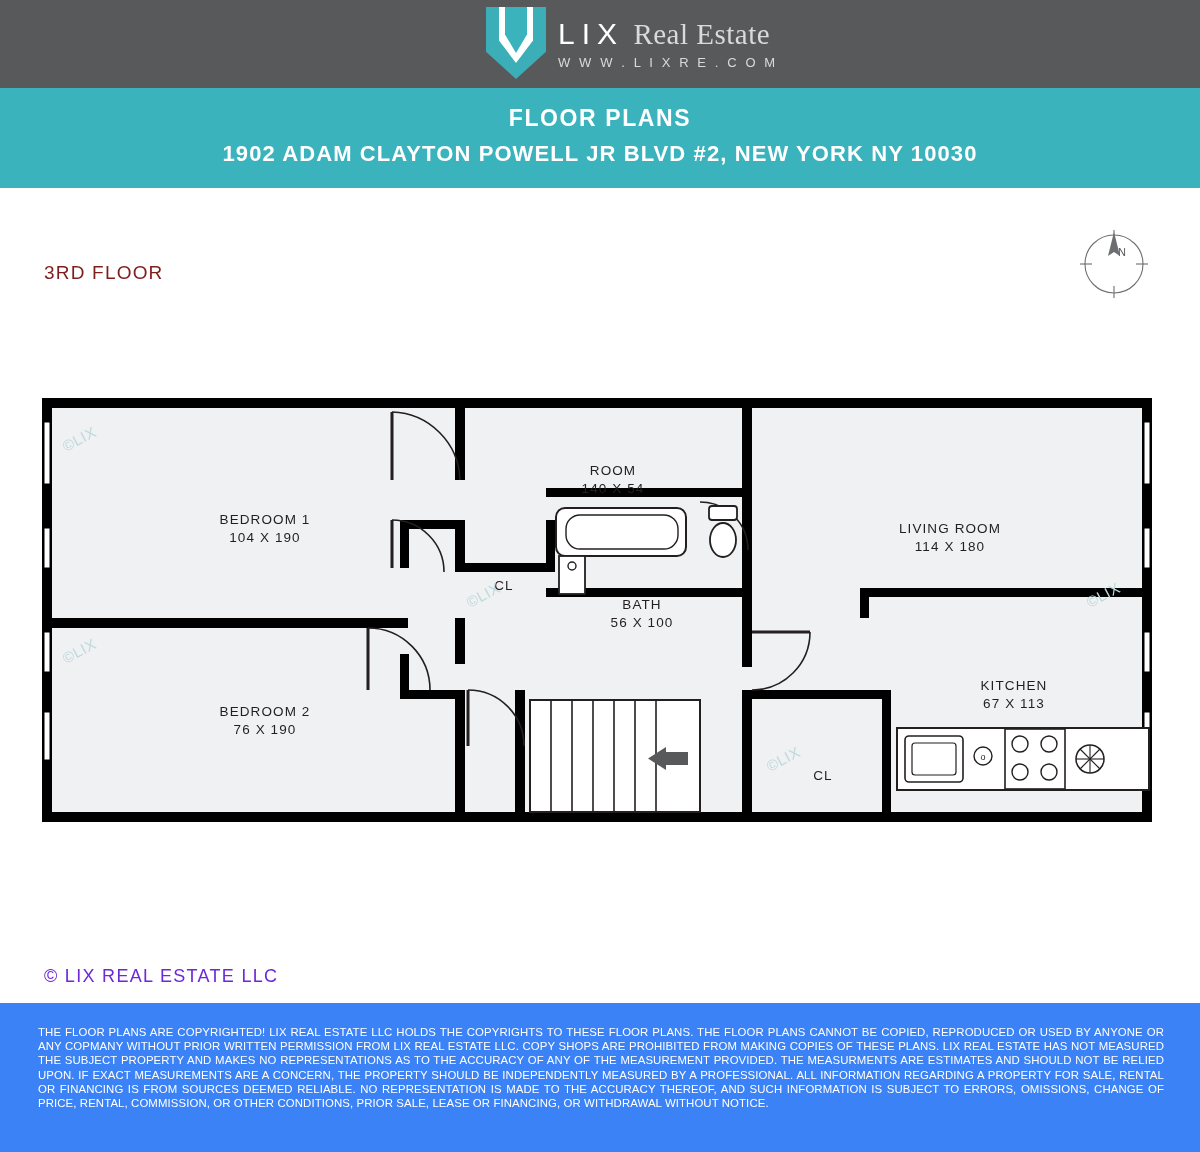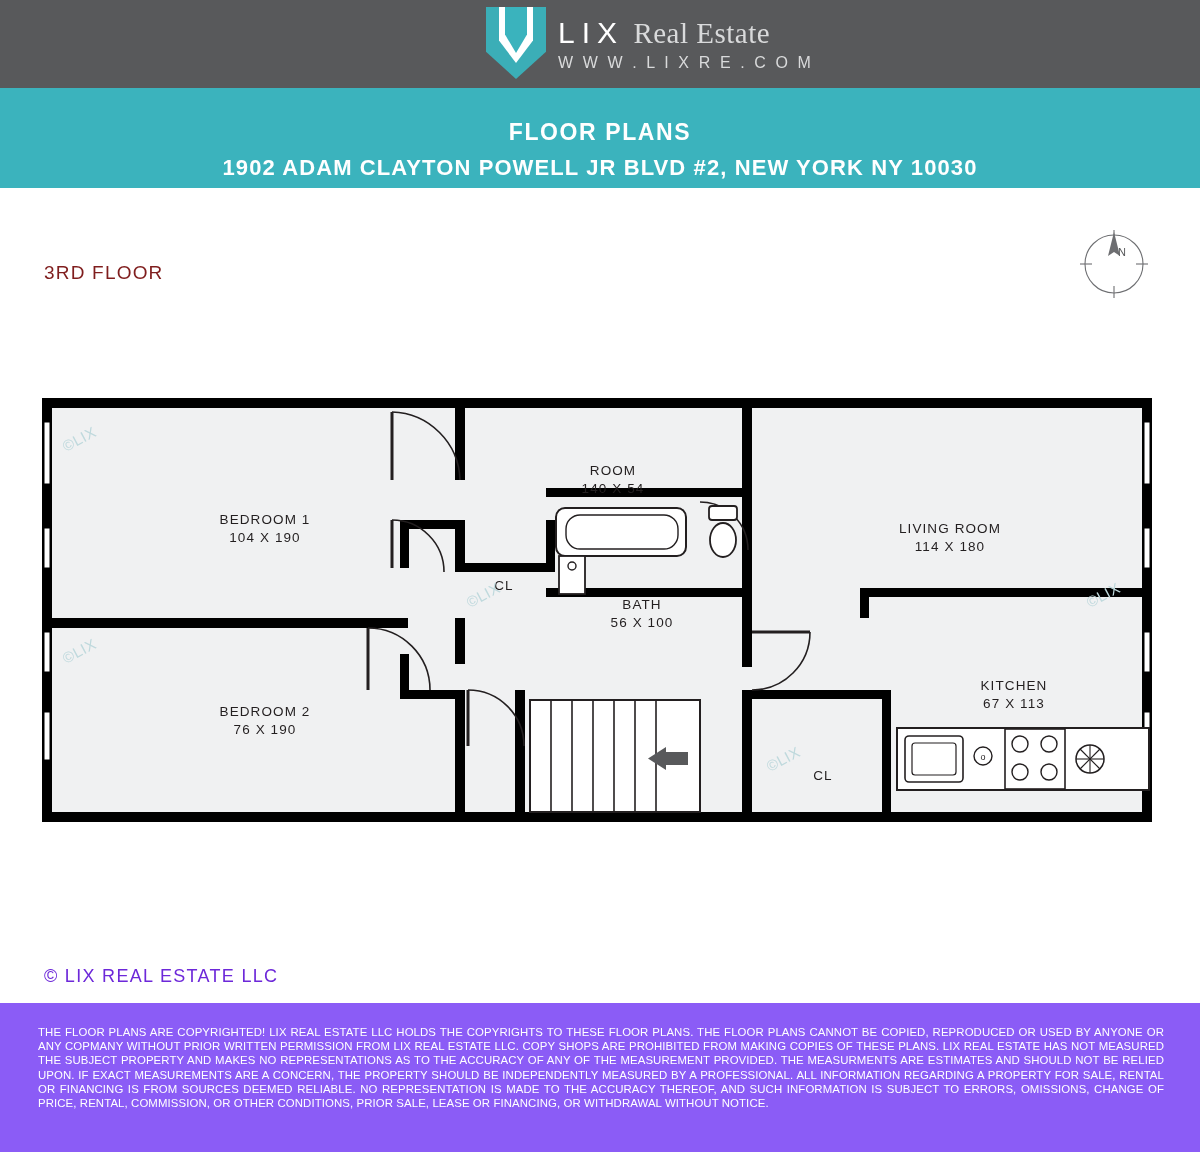--- a/index.html
+++ b/index.html
@@ -76,34 +76,34 @@
     letter-spacing: 7px;
     font-weight: 400;
   }
   .logo-re {
     color: #d9dadb;
     font-family: "Liberation Serif", serif;
     font-size: 29px;
     letter-spacing: .5px;
   }
   .logo-line2 {
-    font-size: 16px;
+    font-size: 13px;
     letter-spacing: 2.6px;
     color: #d9dadb;
     margin-top: 7px;
     text-align: center;
   }
 
   
   .title-band {
     height: 100px;
     background: #3bb3bd;
     color: #ffffff;
     text-align: center;
-    padding-top: 31px;
+    padding-top: 17px;
     box-sizing: border-box;
   }
   .title-main {
     font-size: 23px;
     font-weight: bold;
     letter-spacing: 1.6px;
   }
   .title-sub {
     font-size: 22px;
     font-weight: bold;
@@ -161,21 +161,21 @@
     font-size: 18px;
     letter-spacing: 1.3px;
     color: #6d28d9;
   }
   .legal {
     position: absolute;
     left: 0;
     top: 1003px;
     width: 1200px;
     height: 149px;
-    background: #8b5cf6;
+    background: #3b82f6;
     color: #ffffff;
     box-sizing: border-box;
     padding: 22px 36px 0 38px;
   }
   .legal p {
     margin: 0;
     font-size: 11.4px;
     line-height: 14.2px;
     letter-spacing: .1px;
     text-align: justify;

